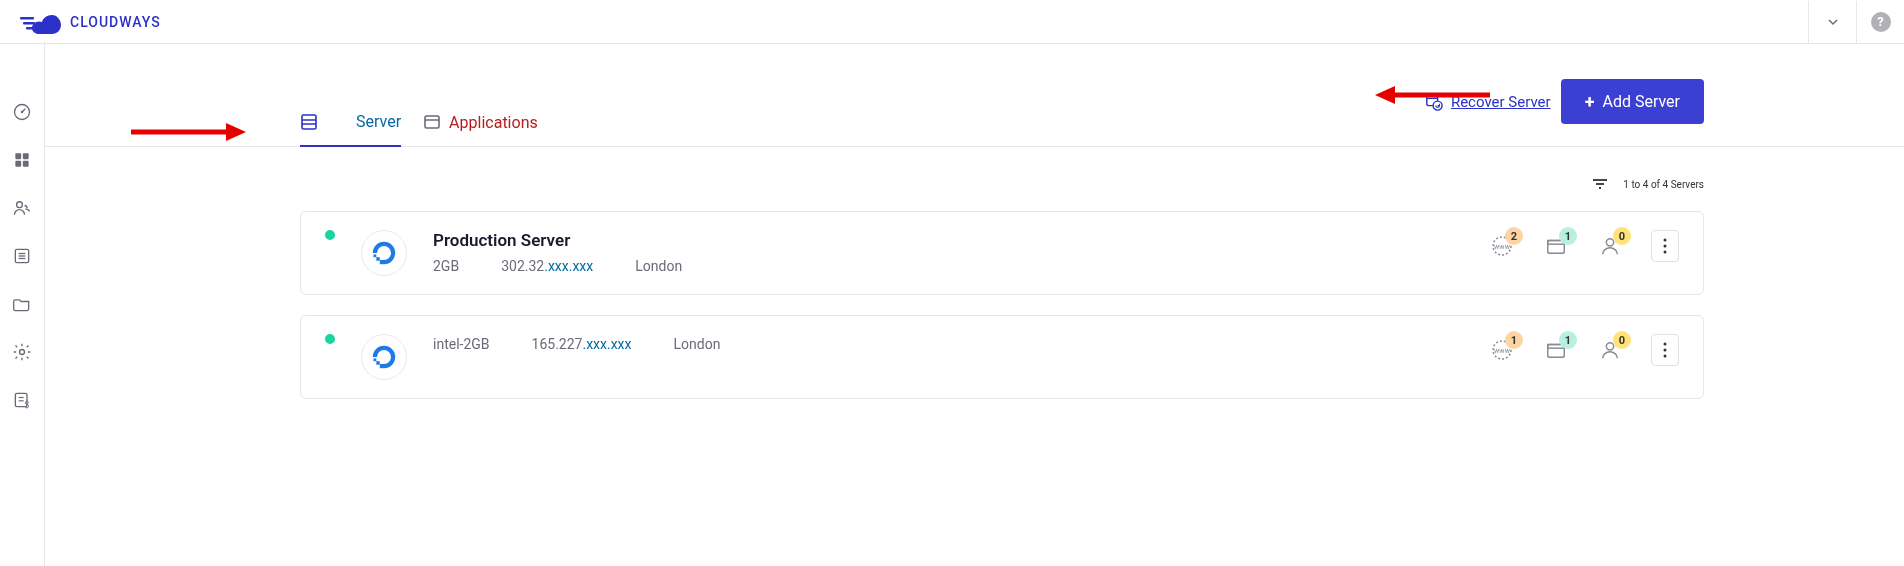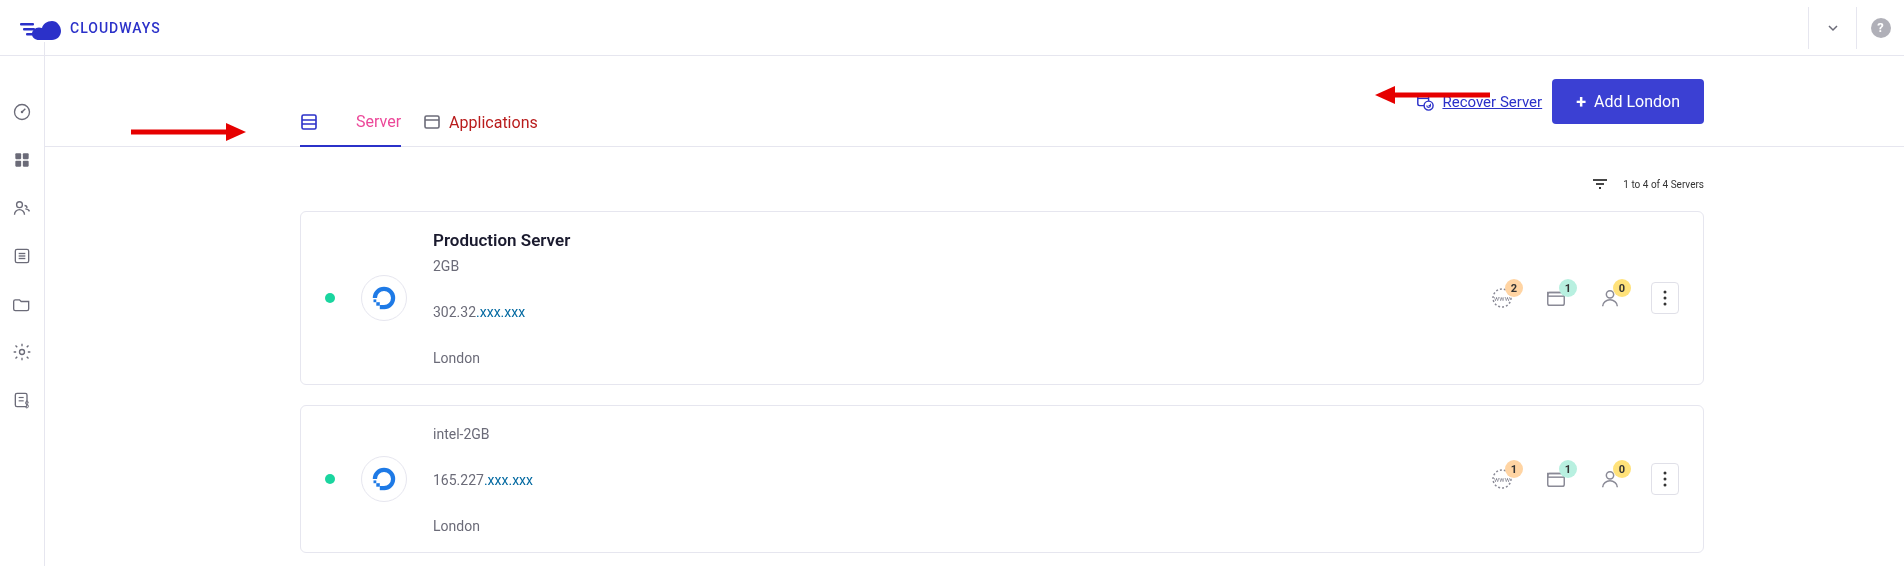--- a/index.html
+++ b/index.html
@@ -1,63 +1,63 @@
 <!DOCTYPE html>
 <html><head>
 <meta charset="utf-8">
 <style>
 * { margin: 0; padding: 0; box-sizing: border-box; font-family: -apple-system, BlinkMacSystemFont, "Segoe UI", Roboto, sans-serif; }
 body { background: #fff; color: #333; width: 1904px; height: 566px; overflow: hidden; position: relative; }
 
 
-.topbar { height: 56px; border-bottom: 1px solid #e6e6ef; display: flex; align-items: center; justify-content: space-between; padding: 0 0 0 18px; }
+.topbar { height: 44px; border-bottom: 1px solid #e6e6ef; display: flex; align-items: center; justify-content: space-between; padding: 0 0 0 18px; }
 .logo-wrap { display: flex; align-items: center; gap: 6px; }
 .logo-wrap svg { width: 46px; height: 26px; }
 .logo-text { color: #2b31c9; font-weight: 500; letter-spacing: 1px; font-size: 14px; }
 .topbar-right { display: flex; align-items: center; height: 100%; }
 .dropdown-box { width: 48px; height: 42px; border-left: 1px solid #e6e6ef; display: flex; align-items: center; justify-content: center; }
 .help-box { width: 48px; height: 42px; border-left: 1px solid #e6e6ef; display: flex; align-items: center; justify-content: center; }
 .help-circle { width: 20px; height: 20px; border-radius: 50%; background: #B0B0B8; color: #fff; display: flex; align-items: center; justify-content: center; font-size: 13px; font-weight: bold; }
 
 
 .left-rail { position: absolute; left: 0; top: 42px; bottom: 0; width: 45px; border-right: 1px solid #e6e6ef; display: flex; flex-direction: column; align-items: center; gap: 28px; padding-top: 60px; }
 .rail-icon { width: 20px; height: 20px; color: #6b6b78; cursor: pointer; }
 
 
 .main { position: absolute; left: 45px; top: 42px; right: 0; }
 
 
 .page-header { display: flex; align-items: flex-end; justify-content: space-between; padding: 58px 200px 0 255px; border-bottom: 1px solid #e6e6ef; height: 105px; position: relative; }
 .tabs { display: flex; gap: 22px; }
 .tab { display: flex; align-items: center; gap: 8px; padding-bottom: 14px; cursor: pointer; color: #b91c1c; font-size: 16px; }
-.tab.active { color: #ec4899; border-bottom: 2px solid #2b31c9; margin-bottom: -1px; gap: 38px; }
+.tab.active { color: #0369a1; border-bottom: 2px solid #2b31c9; margin-bottom: -1px; gap: 38px; }
 .tab svg { width: 18px; height: 18px; }
 .header-actions { display: flex; align-items: center; gap: 10px; padding-bottom: 22px; }
 .recover { display: flex; align-items: center; gap: 8px; color: #2b31c9; text-decoration: underline; font-size: 15px; cursor: pointer; }
 .recover svg { width: 18px; height: 18px; }
 .add-btn { background: #3b40d3; color: #fff; border: none; border-radius: 4px; padding: 12px 24px; font-size: 16px; display: flex; align-items: center; gap: 8px; cursor: pointer; }
 .add-btn .plus { font-size: 18px; font-weight: bold; }
 
 
 .filter-row { display: flex; justify-content: flex-end; align-items: center; padding: 28px 200px 18px 255px; gap: 14px; }
 .filter-icon { width: 18px; height: 18px; color: #333; }
 .count-text { font-size: 10px; color: #333; }
 
 
 .cards { padding: 0 200px 0 255px; display: flex; flex-direction: column; gap: 20px; }
-.card { border: 1px solid #e6e6ef; border-radius: 6px; padding: 18px 24px; display: flex; align-items: center; gap: 26px; }
+.card { border: 1px solid #e6e6ef; border-radius: 6px; padding: 18px 24px; display: flex; align-items: flex-start; gap: 26px; }
 .status-dot { width: 10px; height: 10px; border-radius: 50%; background: #1ad59f; }
 .provider { width: 46px; height: 46px; border-radius: 50%; border: 1px solid #e6e6ef; display: flex; align-items: center; justify-content: center; }
 .provider svg { width: 28px; height: 28px; }
 .card-info { flex: 1; display: flex; flex-direction: column; gap: 6px; }
 .card-title-row { display: flex; align-items: center; gap: 12px; }
 .card-title { font-size: 17px; font-weight: 600; color: #1a1a2e; }
 .badge-premium { background: #dcdcf7; color: #4a4ad6; font-size: 12px; font-weight: 600; padding: 3px 10px; border-radius: 12px; }
 .card-created { font-size: 14px; color: #8a8a96; }
-.card-specs { display: flex; gap: 30px; font-size: 14px; color: #6b6b78; margin-top: 2px; flex-direction: column; }
+.card-specs { display: flex; gap: 42px; font-size: 14px; color: #6b6b78; margin-top: 2px; }
 .ip-mask { color: #0369a1; }
 .card-right { display: flex; align-items: center; gap: 28px; }
 .stat { position: relative; width: 26px; height: 26px; display: flex; align-items: center; justify-content: center; color: #6b6b78; }
 .stat .count { position: absolute; top: -6px; right: -8px; width: 18px; height: 18px; border-radius: 50%; font-size: 11px; font-weight: 700; display: flex; align-items: center; justify-content: center; color: #333; }
 .c-orange { background: #ffd4a3; }
 .c-teal { background: #b8f0e0; }
 .c-yellow { background: #ffe27a; }
 .kebab { width: 28px; height: 32px; border: 1px solid #e0e0e8; border-radius: 4px; display: flex; align-items: center; justify-content: center; cursor: pointer; color: #333; }
 
 
@@ -155,21 +155,21 @@
             <rect x="2" y="2" width="12" height="12" rx="2" stroke="#2b31c9" stroke-width="1.6" fill="none"></rect>
             <line x1="2" y1="6" x2="14" y2="6" stroke="#2b31c9" stroke-width="1.5"></line>
             <circle cx="14" cy="14" r="5" stroke="#2b31c9" stroke-width="1.6" fill="#fff"></circle>
             <path d="M12 14a2 2 0 104 0" stroke="#2b31c9" stroke-width="1.4" fill="none"></path>
             <path d="M16 12l0 2-2 0" stroke="#2b31c9" stroke-width="1.2" fill="none"></path>
           </svg>
         <span>Recover Server</span>
       </a>
       <button class="add-btn">
         <span class="plus">+</span>
-        <span>Add London</span>
+        <span>Add Server</span>
       </button>
     </div>
   </div>
 
   <div class="filter-row">
     <svg class="filter-icon" viewBox="0 0 18 18">
         <line x1="2" y1="5" x2="16" y2="5" stroke="#333" stroke-width="1.8"></line>
         <line x1="5" y1="9" x2="13" y2="9" stroke="#333" stroke-width="1.8"></line>
         <line x1="8" y1="13" x2="10" y2="13" stroke="#333" stroke-width="1.8"></line>
       </svg>

